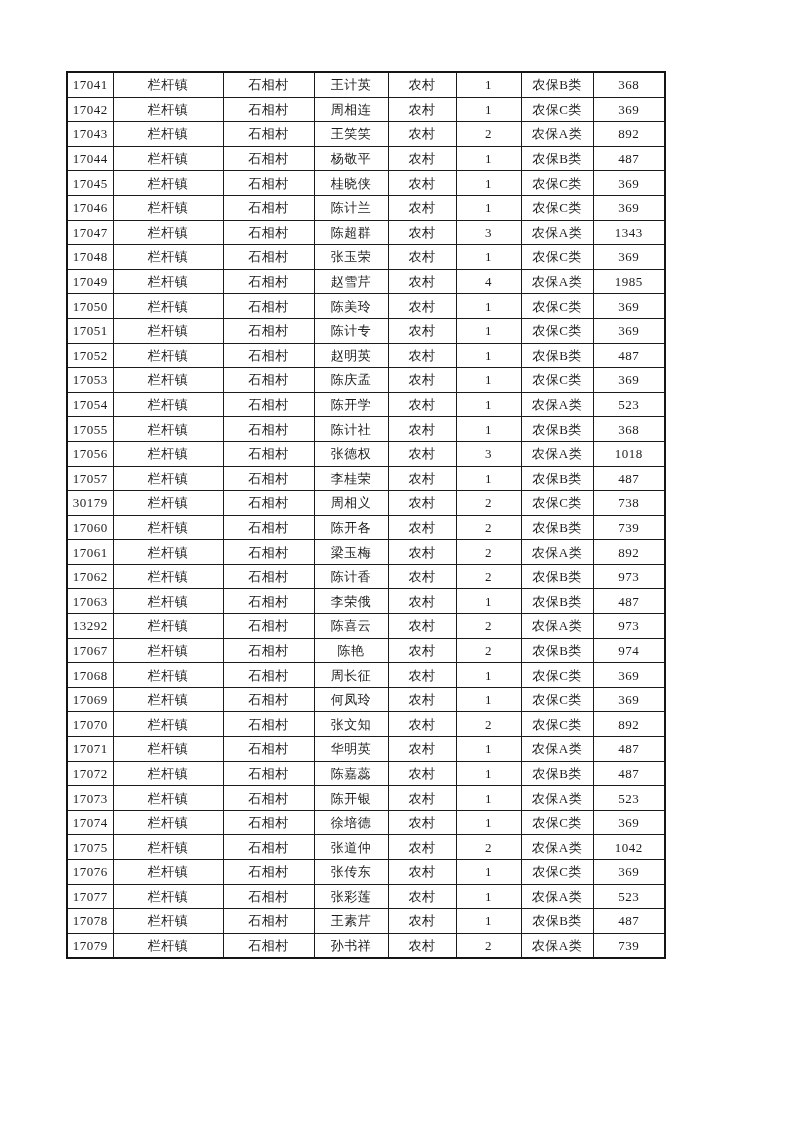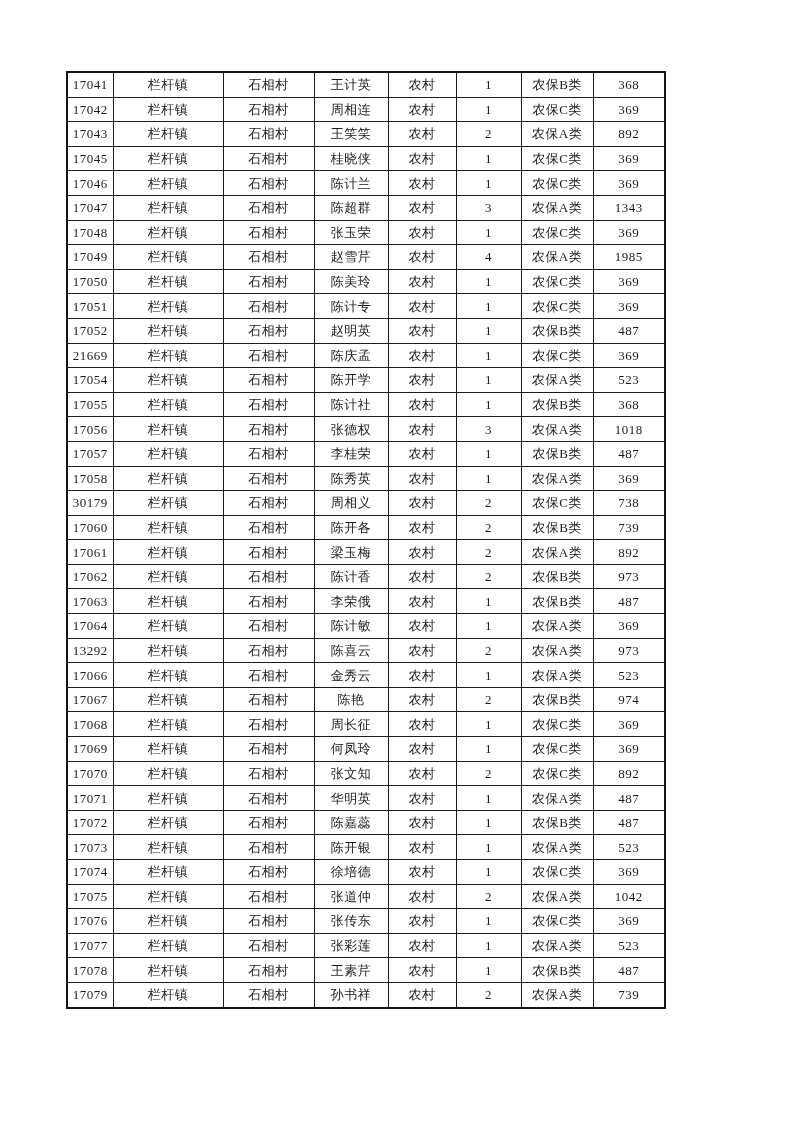--- a/index.html
+++ b/index.html
@@ -87,20 +87,30 @@
     <td class="num">17043</td>
     <td>栏杆镇</td>
     <td>石相村</td>
     <td>王笑笑</td>
     <td>农村</td>
     <td class="num">2</td>
     <td>农保A类</td>
     <td class="num">892</td>
   </tr>
         <tr>
+    <td class="num">17044</td>
+    <td>栏杆镇</td>
+    <td>石相村</td>
+    <td>杨敬平</td>
+    <td>农村</td>
+    <td class="num">1</td>
+    <td>农保B类</td>
+    <td class="num">487</td>
+  </tr>
+        <tr>
     <td class="num">17045</td>
     <td>栏杆镇</td>
     <td>石相村</td>
     <td>桂晓侠</td>
     <td>农村</td>
     <td class="num">1</td>
     <td>农保C类</td>
     <td class="num">369</td>
   </tr>
         <tr>
@@ -167,21 +177,21 @@
     <td class="num">17052</td>
     <td>栏杆镇</td>
     <td>石相村</td>
     <td>赵明英</td>
     <td>农村</td>
     <td class="num">1</td>
     <td>农保B类</td>
     <td class="num">487</td>
   </tr>
         <tr>
-    <td class="num">21669</td>
+    <td class="num">17053</td>
     <td>栏杆镇</td>
     <td>石相村</td>
     <td>陈庆孟</td>
     <td>农村</td>
     <td class="num">1</td>
     <td>农保C类</td>
     <td class="num">369</td>
   </tr>
         <tr>
     <td class="num">17054</td>
@@ -217,30 +227,20 @@
     <td class="num">17057</td>
     <td>栏杆镇</td>
     <td>石相村</td>
     <td>李桂荣</td>
     <td>农村</td>
     <td class="num">1</td>
     <td>农保B类</td>
     <td class="num">487</td>
   </tr>
         <tr>
-    <td class="num">17058</td>
-    <td>栏杆镇</td>
-    <td>石相村</td>
-    <td>陈秀英</td>
-    <td>农村</td>
-    <td class="num">1</td>
-    <td>农保A类</td>
-    <td class="num">369</td>
-  </tr>
-        <tr>
     <td class="num">30179</td>
     <td>栏杆镇</td>
     <td>石相村</td>
     <td>周相义</td>
     <td>农村</td>
     <td class="num">2</td>
     <td>农保C类</td>
     <td class="num">738</td>
   </tr>
         <tr>
@@ -277,48 +277,28 @@
     <td class="num">17063</td>
     <td>栏杆镇</td>
     <td>石相村</td>
     <td>李荣俄</td>
     <td>农村</td>
     <td class="num">1</td>
     <td>农保B类</td>
     <td class="num">487</td>
   </tr>
         <tr>
-    <td class="num">17064</td>
-    <td>栏杆镇</td>
-    <td>石相村</td>
-    <td>陈计敏</td>
-    <td>农村</td>
-    <td class="num">1</td>
-    <td>农保A类</td>
-    <td class="num">369</td>
-  </tr>
-        <tr>
     <td class="num">13292</td>
     <td>栏杆镇</td>
     <td>石相村</td>
     <td>陈喜云</td>
     <td>农村</td>
     <td class="num">2</td>
     <td>农保A类</td>
     <td class="num">973</td>
-  </tr>
-        <tr>
-    <td class="num">17066</td>
-    <td>栏杆镇</td>
-    <td>石相村</td>
-    <td>金秀云</td>
-    <td>农村</td>
-    <td class="num">1</td>
-    <td>农保A类</td>
-    <td class="num">523</td>
   </tr>
         <tr>
     <td class="num">17067</td>
     <td>栏杆镇</td>
     <td>石相村</td>
     <td>陈艳</td>
     <td>农村</td>
     <td class="num">2</td>
     <td>农保B类</td>
     <td class="num">974</td>

